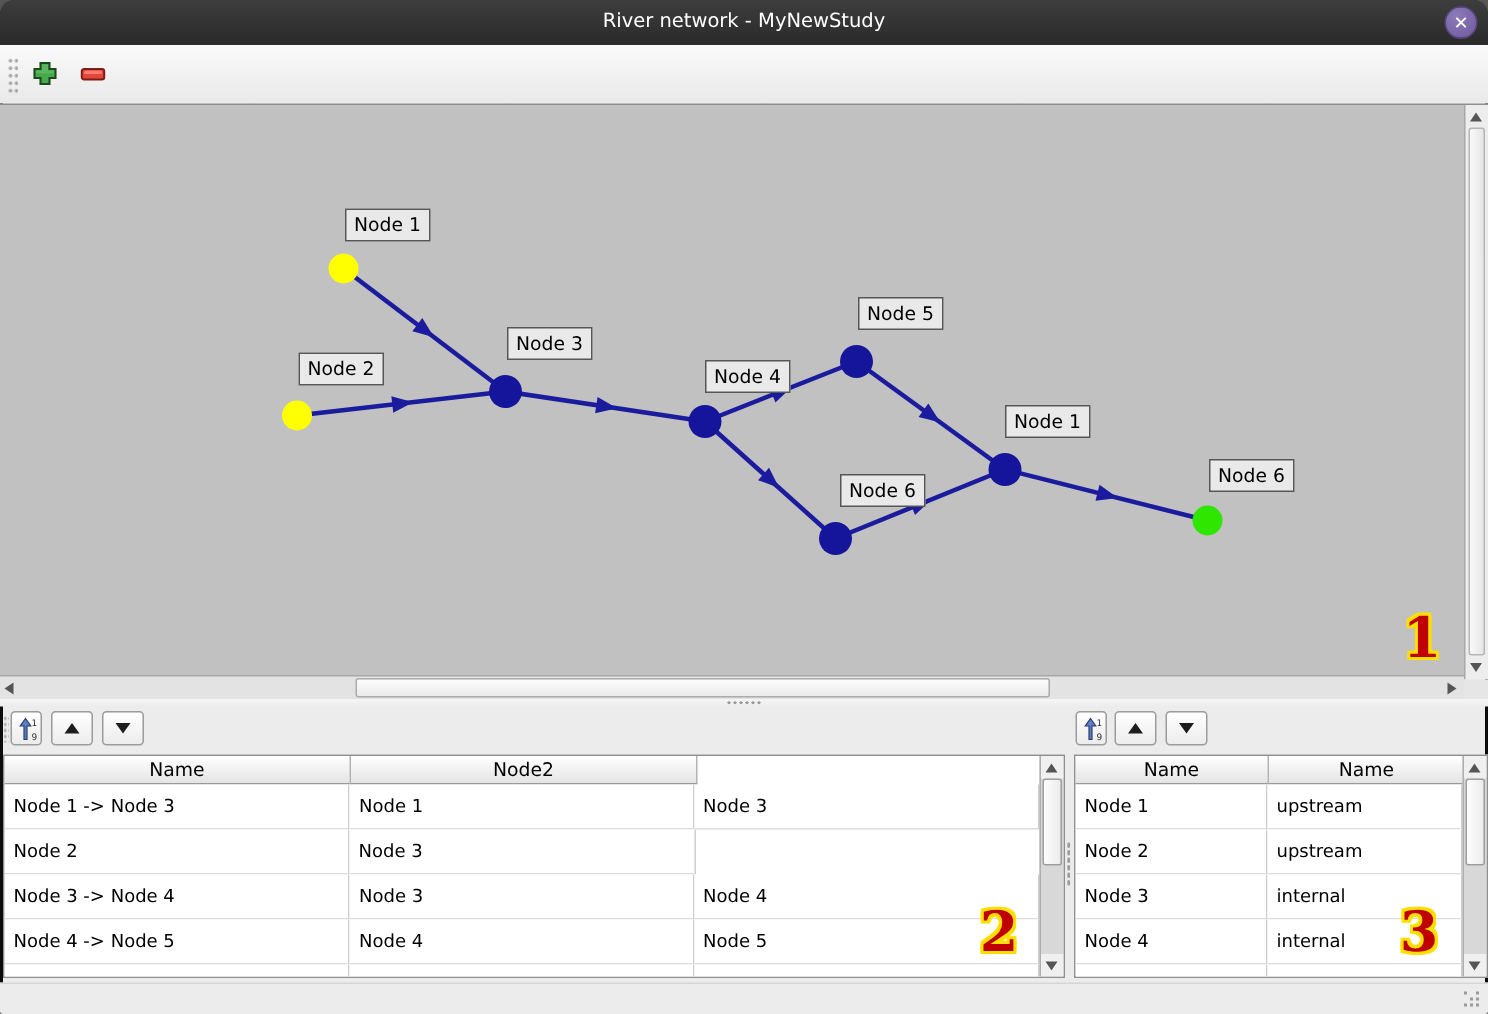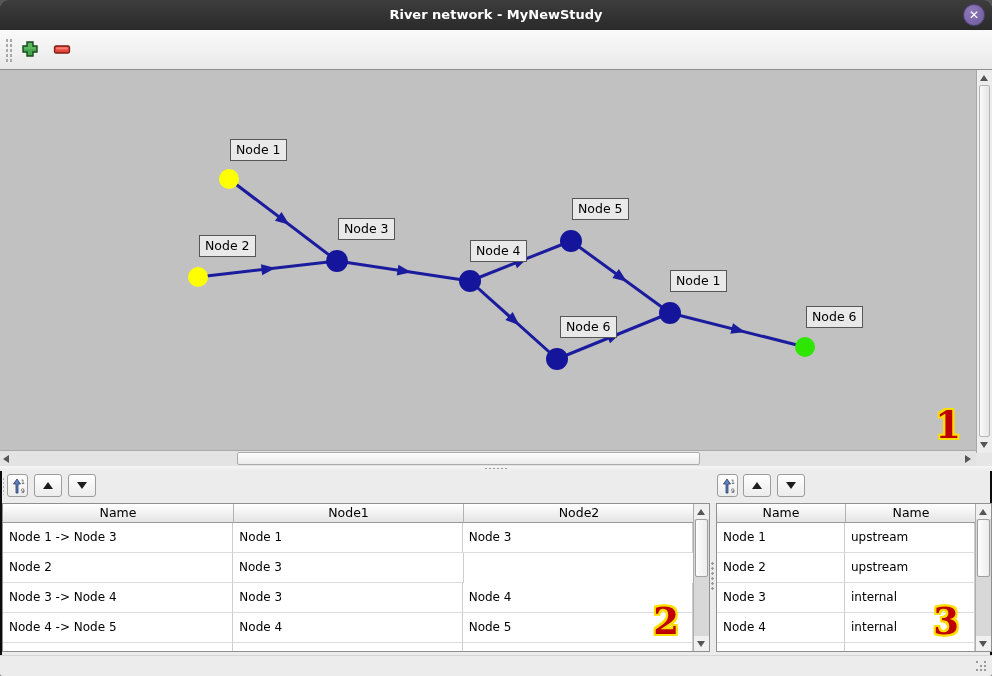--- a/index.html
+++ b/index.html
@@ -2,21 +2,21 @@
 <html><head>
 <meta charset="utf-8">
 <style>
   html,body{margin:0;padding:0;background:#555;font-family:"DejaVu Sans","Liberation Sans",sans-serif;}
   .window{position:relative;width:992px;height:676px;background:#ececec;border-radius:9px 9px 2px 2px;
           overflow:hidden;box-shadow:0 0 0 2px #0c0c0c inset;}
   
   .titlebar{position:absolute;left:0;top:0;width:992px;height:30px;
             background:linear-gradient(#3d3d3d,#2a2a2a);border-bottom:1px solid #161616;}
   .title{position:absolute;left:0;right:0;top:0;height:30px;line-height:30px;text-align:center;
-         color:#fff;font-size:13px;font-weight:bold;}
+         color:#fff;font-size:13px;font-weight:normal;}
   .close-btn{position:absolute;right:7px;top:4px;width:22px;height:22px;border-radius:50%;
              background:radial-gradient(circle at 35% 30%,#8d7ab8,#6f5a9d);border:1px solid #55457c;
              box-sizing:border-box;cursor:pointer;}
   .close-btn span{position:absolute;left:0;top:0;width:20px;height:20px;line-height:20px;text-align:center;
                   color:#fff;font-size:12px;font-weight:bold;}
   
   .toolbar{position:absolute;left:0;top:30px;width:992px;height:40px;
            background:linear-gradient(#fafafa,#e9e9e9);border-bottom:1px solid #8f8f8f;box-sizing:border-box;}
   .tgrip{position:absolute;left:5px;top:8px;width:7px;height:24px;
          background-image:radial-gradient(#a8a8a8 1px,transparent 1.2px);background-size:4px 5px;}
@@ -189,21 +189,20 @@
   <button class="mini-btn" style="left:743px;width:28px;">
       <span class="tri-up"></span>
     </button>
   <button class="mini-btn" style="left:777px;width:28px;">
       <span class="tri-down"></span>
     </button>
 
   <div class="dtable" style="left:2px;width:708px;">
     <div class="thead" id="links-head">
         <div class="th" style="width:231px">Name</div>
-        <div class="th" style="width:230px">Node1</div>
         <div class="th" style="width:231px">Node2</div>
       </div>
     <div class="tbody" id="links-body">
         <div class="trow">
           <div class="td" style="width:231px">Node 1 -&gt; Node 3</div>
           <div class="td" style="width:230px">Node 1</div>
           <div class="td" style="width:231px">Node 3</div>
         </div>
         <div class="trow">
           <div class="td" style="width:230px">Node 2</div>

